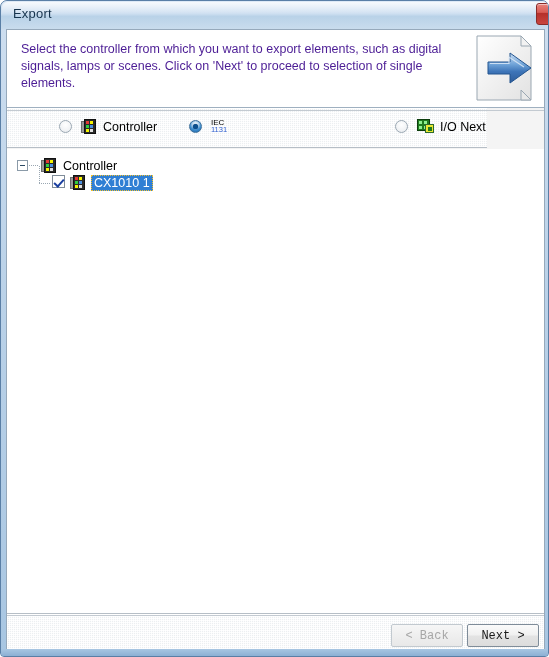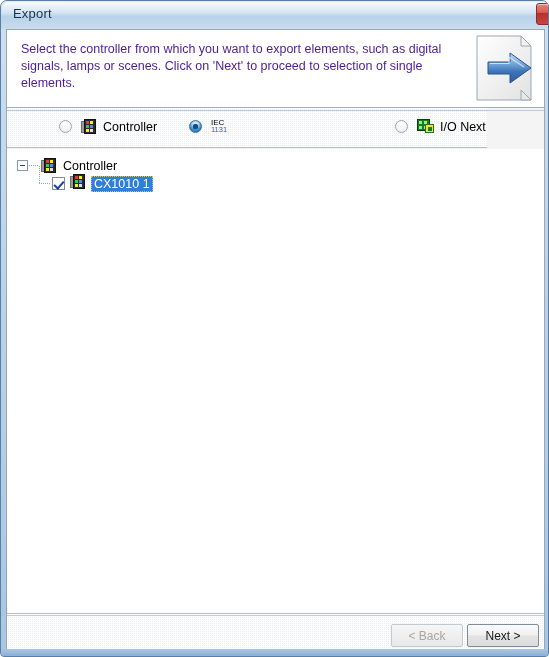--- a/index.html
+++ b/index.html
@@ -264,21 +264,21 @@
   .tree-label {
     margin-left: 6px;
     font-size: 12.5px;
     color: #000000;
     white-space: nowrap;
   }
   .tree-child {
     position: absolute;
     left: 32px; top: 26px;
     display: flex;
-    align-items: center;
+    align-items: flex-start;
     height: 17px;
   }
   .elbow {
     position: relative;
     width: 13px; height: 17px;
     flex: 0 0 auto;
   }
   .elbow .v {
     position: absolute; left: 0; top: -9px; width: 1px; height: 17px;
     background: repeating-linear-gradient(180deg, #9aa7b2 0 1px, rgba(0,0,0,0) 1px 2px);
@@ -341,21 +341,21 @@
     position: absolute;
     top: 9px;
     width: 72px; height: 23px;
     box-sizing: border-box;
     font-size: 12px;
     border: 1px solid #9aa7b2;
     border-radius: 2px;
     background: linear-gradient(180deg, #fbfbfb 0%, #f0f0f0 48%, #e3e3e3 52%, #dcdcdc 100%);
     color: #1a1a1a;
     cursor: pointer;
-    font-family: Liberation Sans, sans-serif;
+    font-family: Liberation Mono, monospace;
   }
   .wizard-button.disabled {
     color: #a6a6a6;
     border-color: #c2c9cf;
     background: linear-gradient(180deg, #f6f6f6 0%, #efefef 50%, #e8e8e8 100%);
     cursor: default;
   }
   #back-button { right: 81px; }
   #next-button { right: 5px; border-color: #7f8c99; }
 

